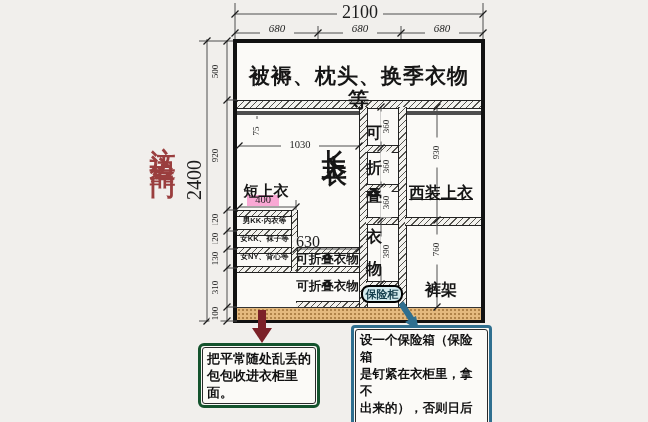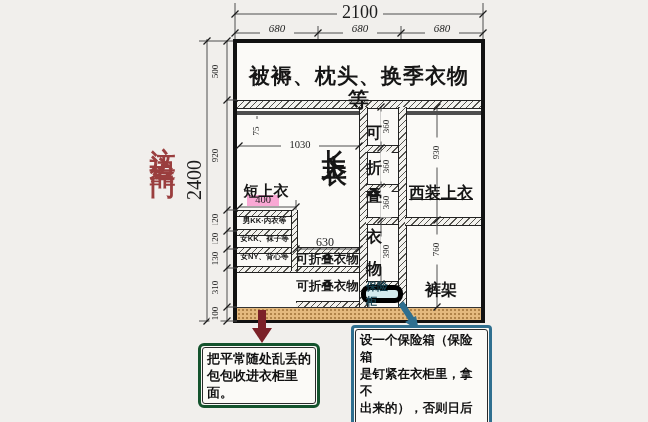--- a/index.html
+++ b/index.html
@@ -23,21 +23,21 @@
   .dim{position:absolute;font-family:"Liberation Serif",serif;color:#1c1c1c;text-align:center;
        z-index:4;line-height:1;display:flex;align-items:center;justify-content:center;}
   .rot{transform:rotate(-90deg);}
   .vtext{writing-mode:vertical-rl;text-orientation:upright;}
   svg.lines{position:absolute;left:0;top:0;z-index:3;pointer-events:none;}
   
   .handbag-box{position:absolute;left:234px;top:264px;width:58px;height:47px;z-index:5;
     border:3px solid #7b2128;background:#fbfaf7;display:flex;align-items:center;justify-content:center;
     font-weight:bold;font-size:15px;color:#7b2128;box-sizing:border-box;}
   .safe-box{position:absolute;left:361px;top:285px;width:42px;height:18px;z-index:5;
-    border:5px solid #000000;background:#d4ebee;display:flex;align-items:center;justify-content:center;
+    border:2px solid #000000;background:#d4ebee;display:flex;align-items:center;justify-content:center;
     font-weight:bold;font-size:11px;color:#16404e;box-sizing:border-box;border-radius:8px;}
   .note{position:absolute;z-index:6;border-radius:6px;background:#fbfaf7;padding:1px;box-sizing:border-box;}
   .note-inner{border:1px solid #2a2a2a;border-radius:3px;padding:2px 4px;
     font-weight:bold;color:#111;white-space:pre-line;}
   .note-red{border:3px solid #14532d;}
   .note-blue{border:3px solid #2f6f8f;border-radius:4px;}
 </style>
 </head>
 <body>
 
@@ -99,21 +99,21 @@
   <div class="dim rot" style="left:200px;top:150px;width:30px;height:11px;font-size:9px;background:#f1efec;">920</div>
   <div class="dim rot" style="left:200px;top:215px;width:30px;height:11px;font-size:9px;background:#f1efec;">120</div>
   <div class="dim rot" style="left:200px;top:234px;width:30px;height:11px;font-size:9px;background:#f1efec;">120</div>
   <div class="dim rot" style="left:200px;top:253px;width:30px;height:11px;font-size:9px;background:#f1efec;">130</div>
   <div class="dim rot" style="left:200px;top:282px;width:30px;height:11px;font-size:9px;background:#f1efec;">310</div>
   <div class="dim rot" style="left:200px;top:308px;width:30px;height:11px;font-size:9px;background:#f1efec;">100</div>
 
   <div class="dim rot" style="left:244px;top:126px;width:24px;height:10px;font-size:9px;background:#fbfaf7;">75</div>
   <div class="dim" style="left:281px;top:140px;width:38px;height:11px;font-size:10.5px;background:#fbfaf7;">1030</div>
   <div class="dim" style="left:247px;top:195px;width:32px;height:11px;font-size:10.5px;background:#f9a8d4;">400</div>
-  <div class="dim" style="left:309px;top:237px;width:32px;height:10px;font-size:12px;background:rgba(251,250,247,.92);">630</div>
+  <div class="dim" style="left:292px;top:237px;width:32px;height:10px;font-size:16px;background:rgba(251,250,247,.92);">630</div>
 
   <div class="dim rot" style="left:371px;top:121px;width:30px;height:11px;font-size:9px;background:#fbfaf7;">360</div>
   <div class="dim rot" style="left:371px;top:161px;width:30px;height:11px;font-size:9px;background:#fbfaf7;">360</div>
   <div class="dim rot" style="left:371px;top:197px;width:30px;height:11px;font-size:9px;background:#fbfaf7;">360</div>
   <div class="dim rot" style="left:371px;top:246px;width:30px;height:11px;font-size:9px;background:#fbfaf7;">390</div>
   <div class="dim rot" style="left:421px;top:147px;width:30px;height:11px;font-size:9px;background:#fbfaf7;">930</div>
   <div class="dim rot" style="left:421px;top:244px;width:30px;height:11px;font-size:9px;background:#fbfaf7;">760</div>
 
   <div class="lbl" style="left:239px;top:64px;width:240px;font-size:21px;letter-spacing:1px;">被褥、枕头、换季衣物等</div>
   <div class="lbl vtext" style="left:320px;top:128px;font-size:25px;letter-spacing:6px;">长上衣</div>

